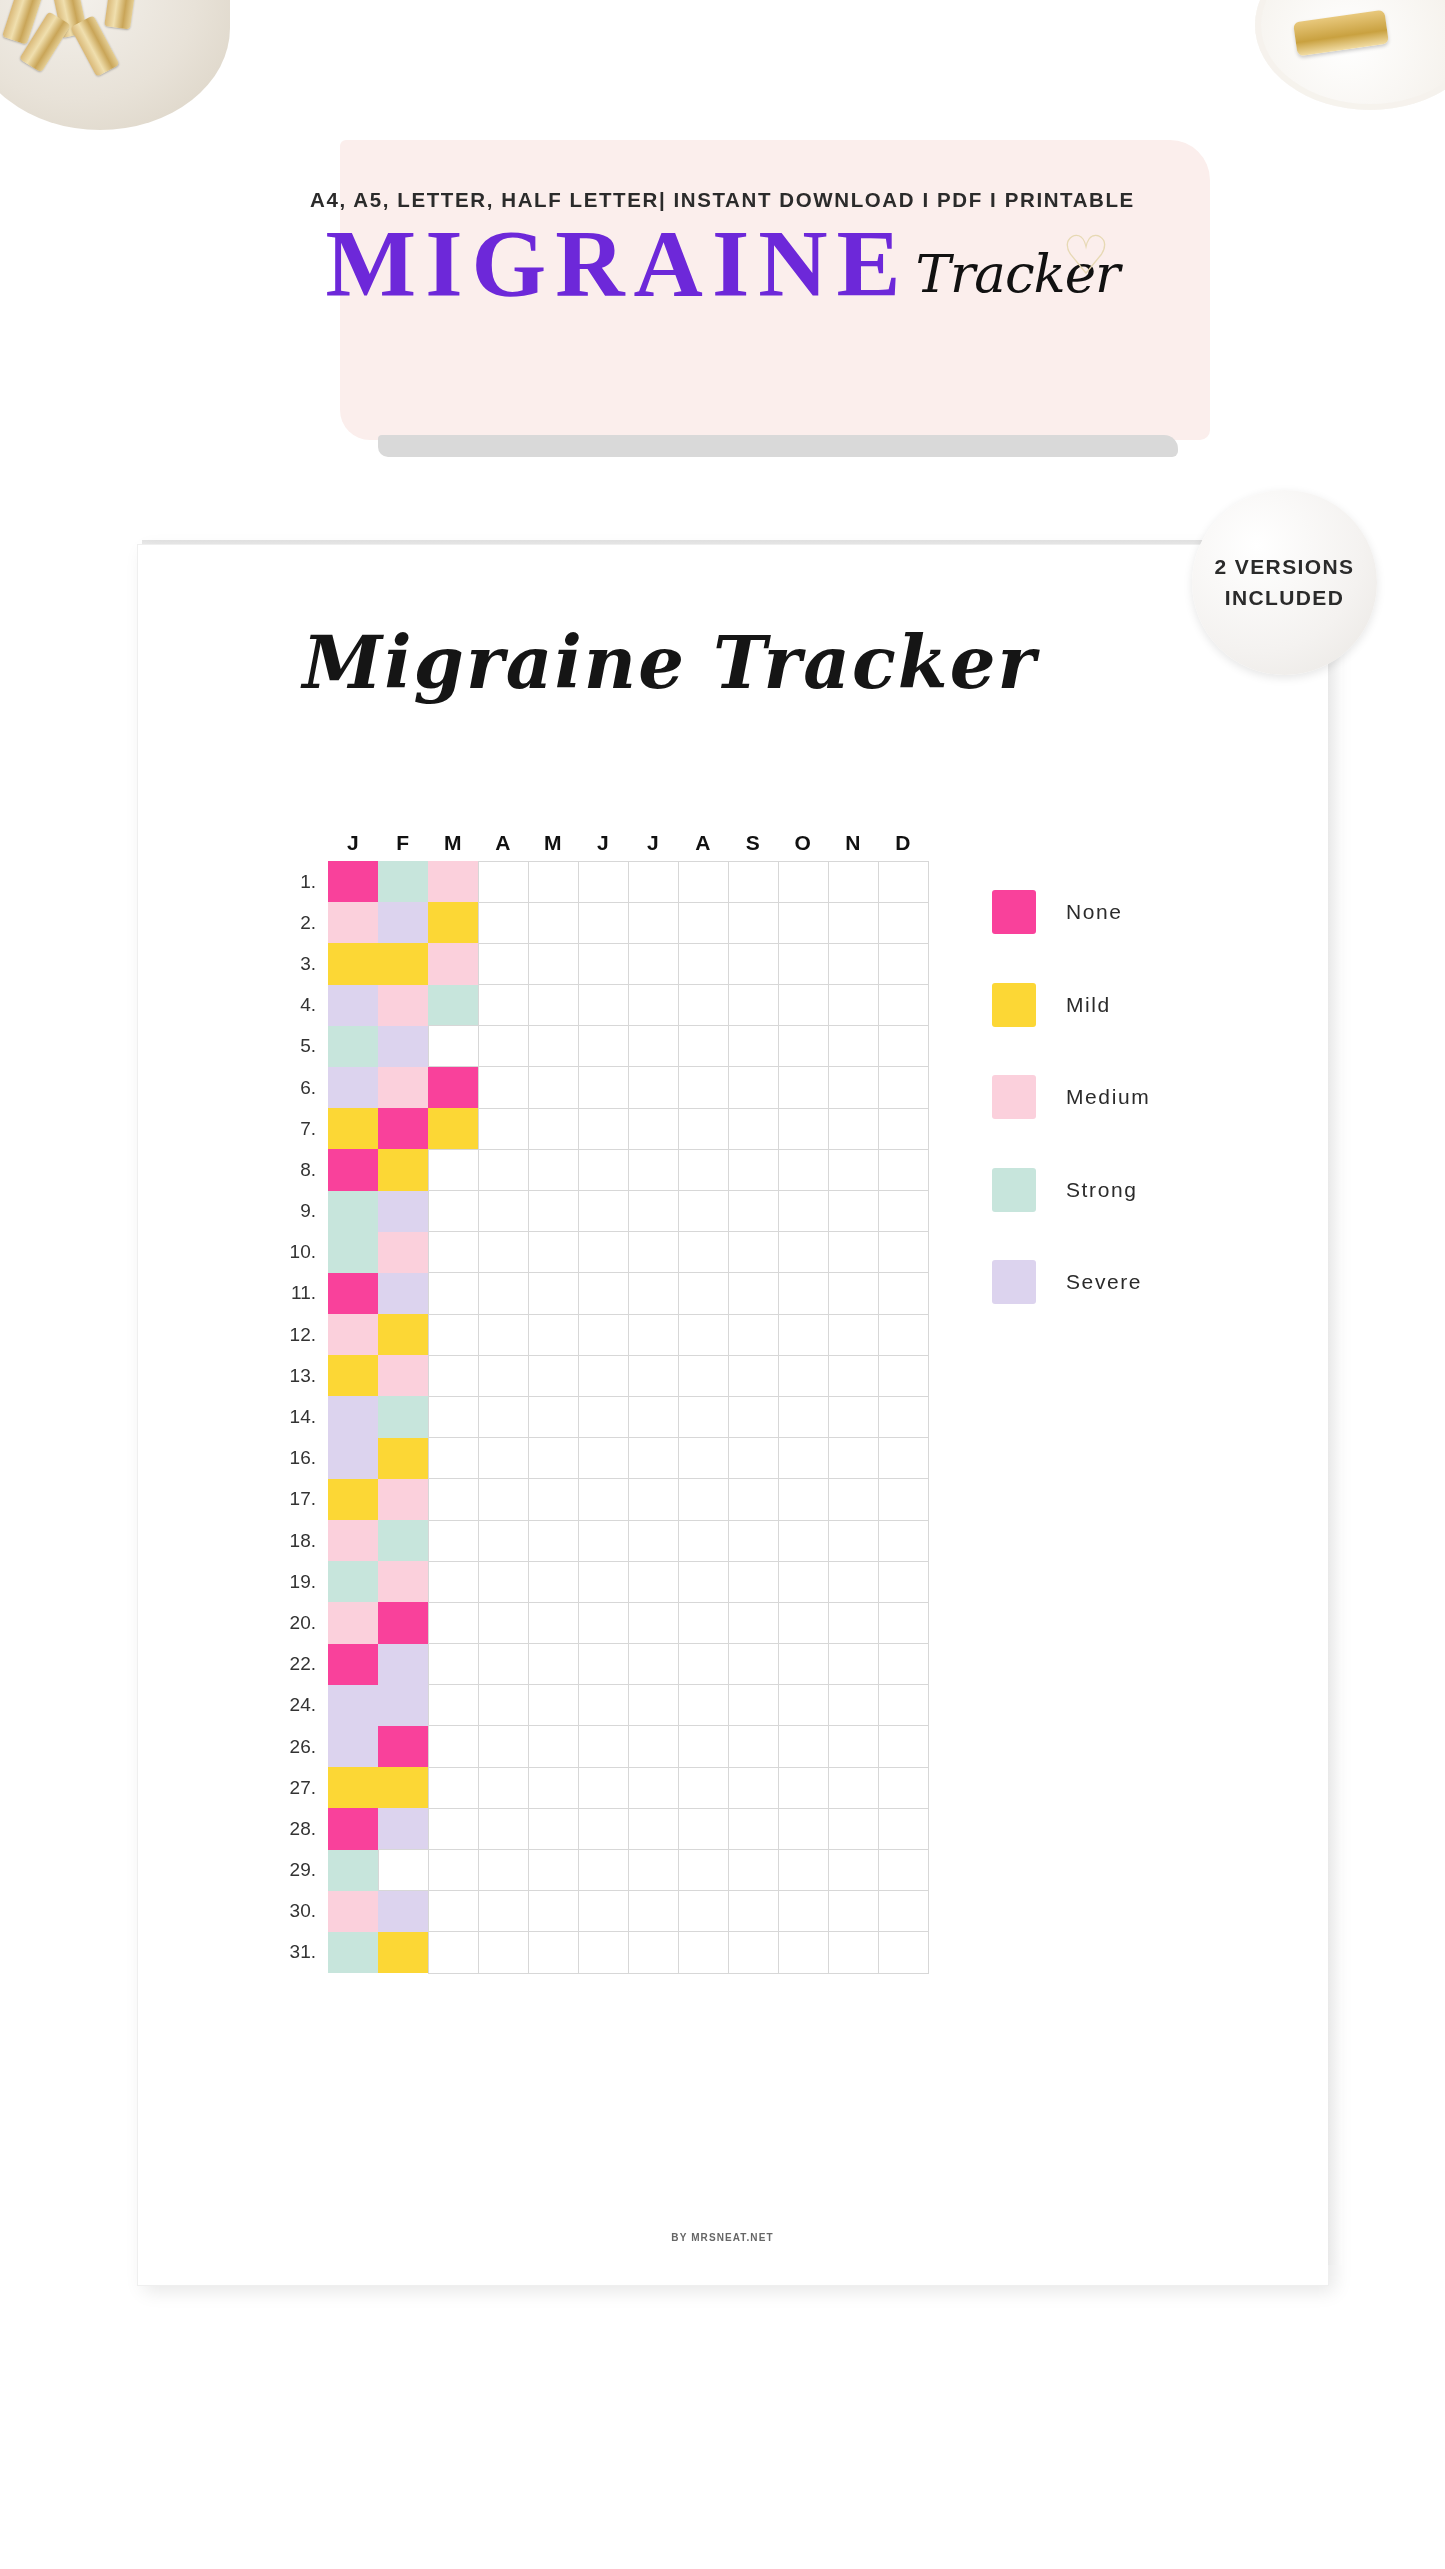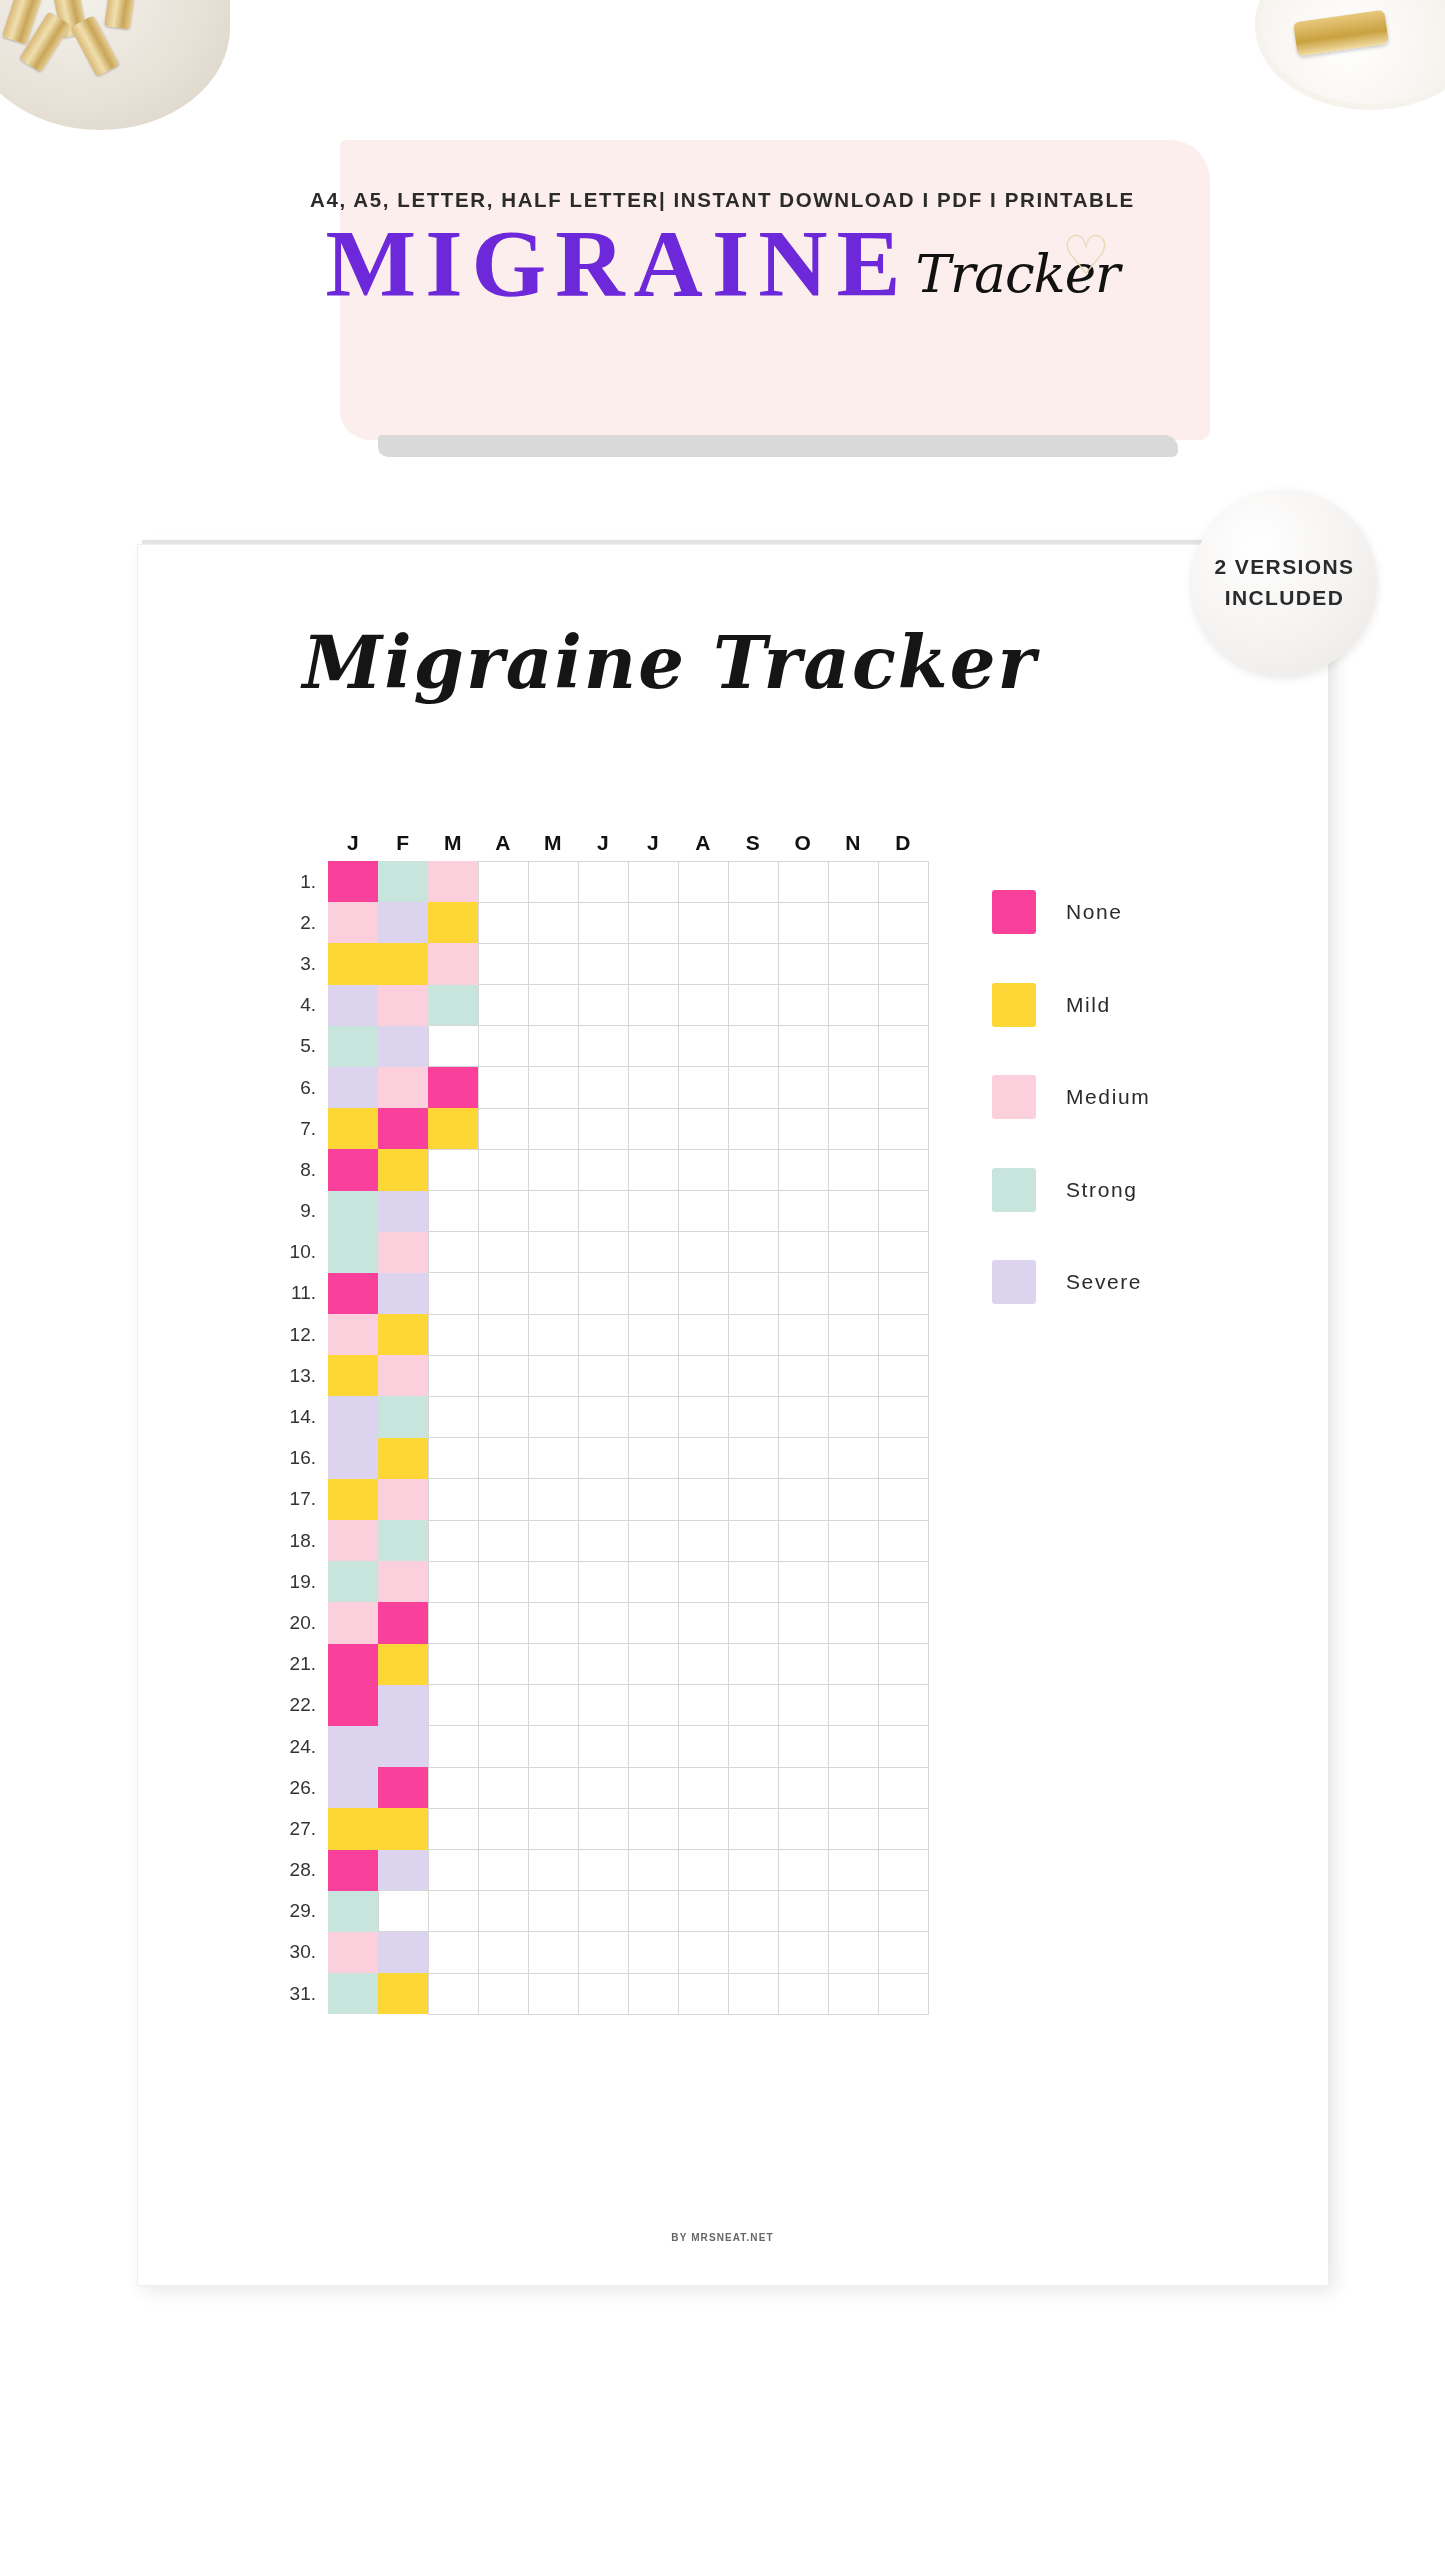--- a/index.html
+++ b/index.html
@@ -564,35 +564,20 @@
           <td class="cell" style="background: rgb(255, 255, 255);"></td>
           <td class="cell" style="background: rgb(255, 255, 255);"></td>
           <td class="cell" style="background: rgb(255, 255, 255);"></td>
           <td class="cell" style="background: rgb(255, 255, 255);"></td>
           <td class="cell" style="background: rgb(255, 255, 255);"></td>
         </tr>
         <tr>
           <td class="daylabel">20.</td>
           <td class="cell" style="background: rgb(251, 208, 220); border-color: rgb(251, 208, 220); border-width: 0px; outline: none;"></td>
           <td class="cell" style="background: rgb(249, 65, 155); border-color: rgb(249, 65, 155); border-width: 0px; outline: none;"></td>
-          <td class="cell" style="background: rgb(255, 255, 255);"></td>
-          <td class="cell" style="background: rgb(255, 255, 255);"></td>
-          <td class="cell" style="background: rgb(255, 255, 255);"></td>
-          <td class="cell" style="background: rgb(255, 255, 255);"></td>
-          <td class="cell" style="background: rgb(255, 255, 255);"></td>
-          <td class="cell" style="background: rgb(255, 255, 255);"></td>
-          <td class="cell" style="background: rgb(255, 255, 255);"></td>
-          <td class="cell" style="background: rgb(255, 255, 255);"></td>
-          <td class="cell" style="background: rgb(255, 255, 255);"></td>
-          <td class="cell" style="background: rgb(255, 255, 255);"></td>
-        </tr>
-        <tr>
-          <td class="daylabel">21.</td>
-          <td class="cell" style="background: rgb(249, 65, 155); border-color: rgb(249, 65, 155); border-width: 0px; outline: none;"></td>
-          <td class="cell" style="background: rgb(252, 215, 53); border-color: rgb(252, 215, 53); border-width: 0px; outline: none;"></td>
           <td class="cell" style="background: rgb(255, 255, 255);"></td>
           <td class="cell" style="background: rgb(255, 255, 255);"></td>
           <td class="cell" style="background: rgb(255, 255, 255);"></td>
           <td class="cell" style="background: rgb(255, 255, 255);"></td>
           <td class="cell" style="background: rgb(255, 255, 255);"></td>
           <td class="cell" style="background: rgb(255, 255, 255);"></td>
           <td class="cell" style="background: rgb(255, 255, 255);"></td>
           <td class="cell" style="background: rgb(255, 255, 255);"></td>
           <td class="cell" style="background: rgb(255, 255, 255);"></td>
           <td class="cell" style="background: rgb(255, 255, 255);"></td>

